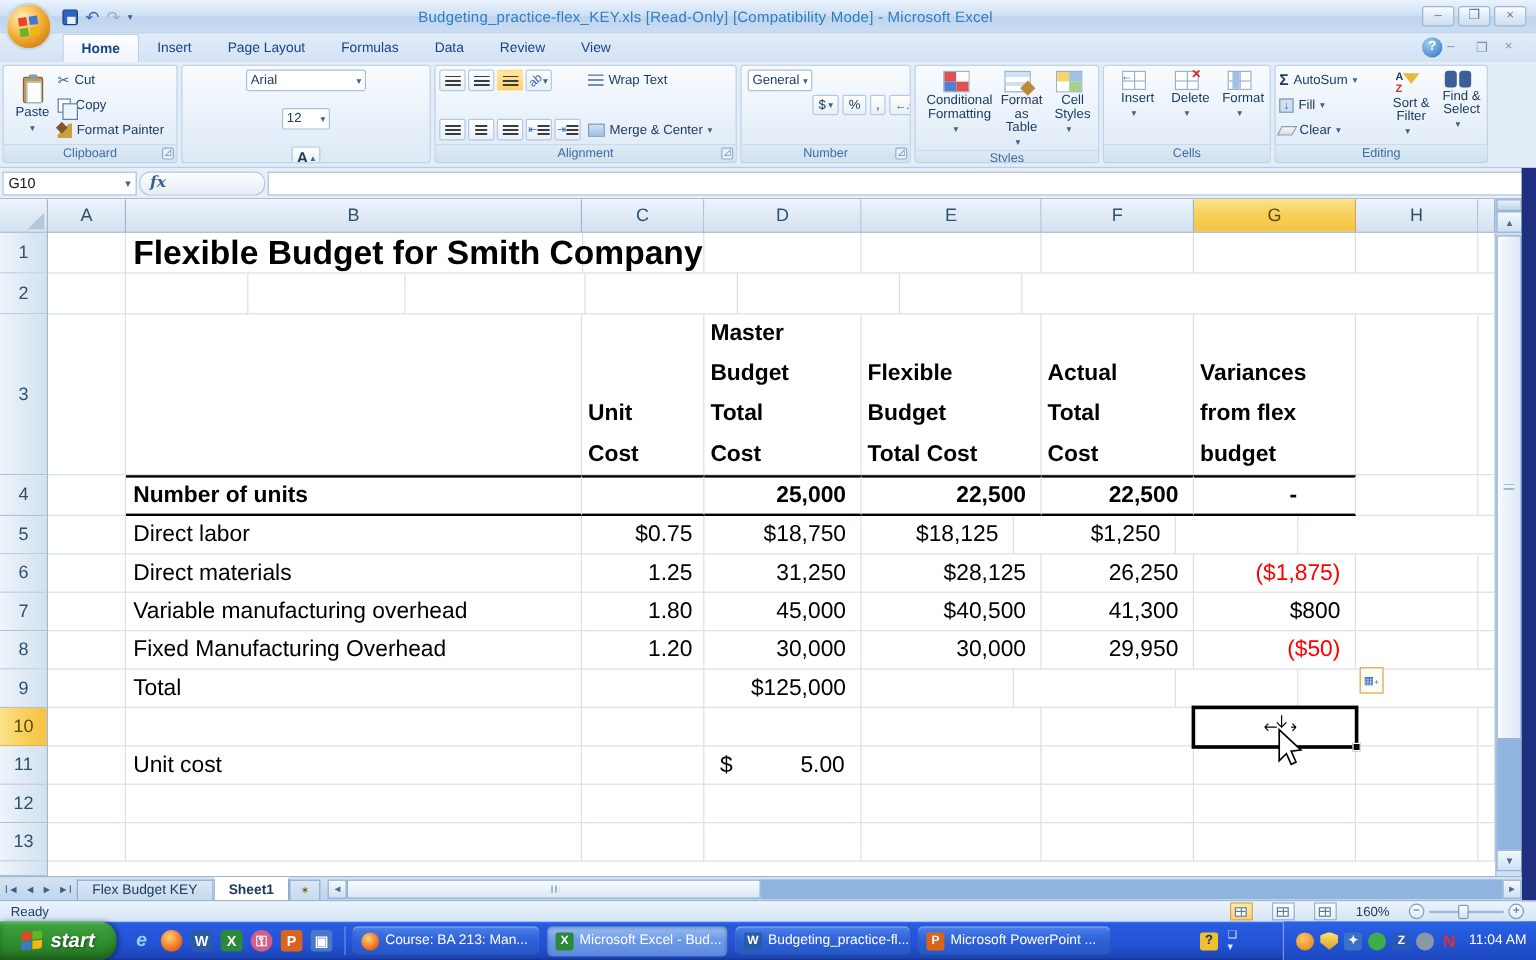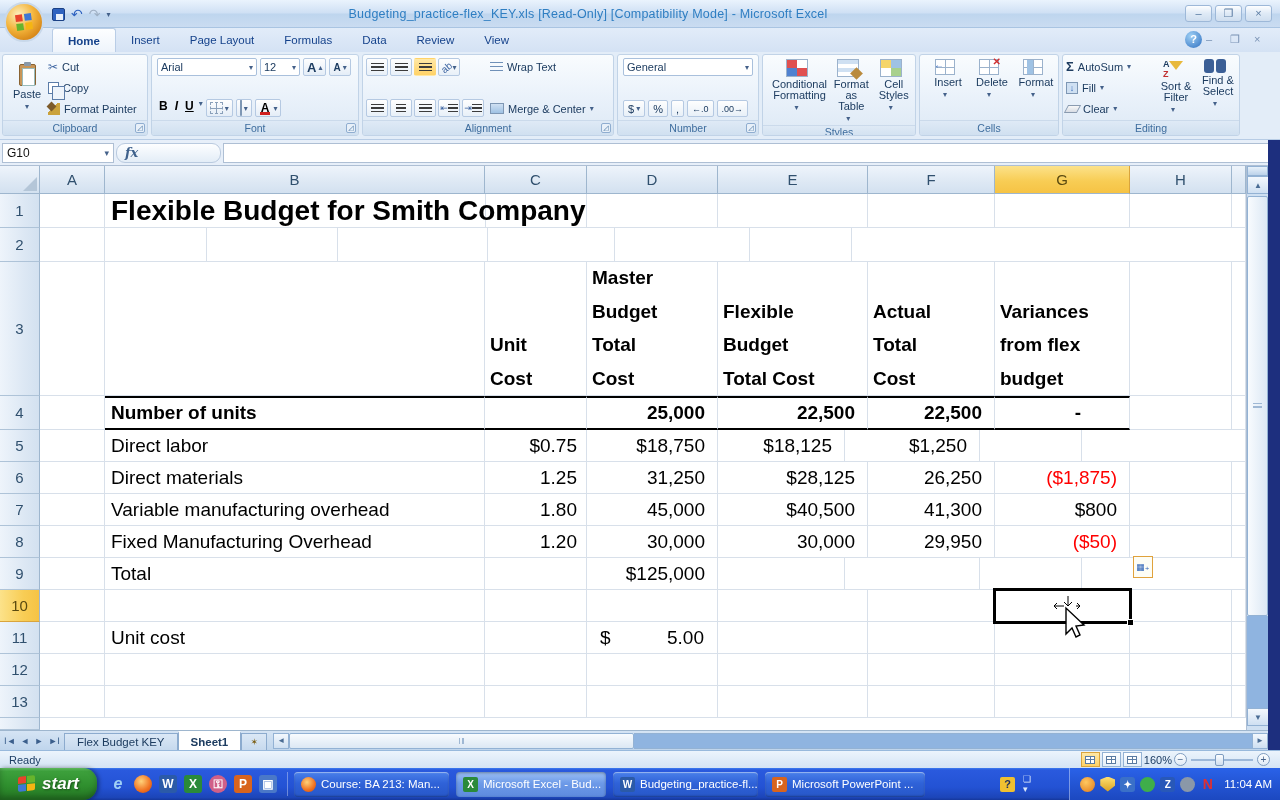--- a/index.html
+++ b/index.html
@@ -70,40 +70,40 @@
   .clip-col { flex:1; display:flex; flex-direction:column; justify-content:space-between; padding:1px 0; }
   .clip-row { display:flex; align-items:center; gap:4px; height:17px; }
   .scissors { color:#3a62a0; font-size:12px; }
   .copy-ic { width:11px; height:12px; border:1px solid #5b7ca8; background:#fff; position:relative; }
   .copy-ic:before { content:""; position:absolute; left:3px; top:3px; width:11px; height:12px; border:1px solid #5b7ca8; background:#eef4fb; }
   .brush-ic { width:12px; height:12px; background:linear-gradient(135deg,transparent 40%,#caa23c 40%); position:relative; }
   .brush-ic:before { content:""; position:absolute; left:0; top:0; width:7px; height:7px; background:#7c5a2a; transform:rotate(45deg); }
   
   #grp-font { width:208px; }
   .font-col { flex:1; display:flex; flex-direction:column; justify-content:space-between; padding:1px 2px; }
-  .font-row { display:flex; gap:3px; }
+  .font-row { display:flex; align-items:center; gap:14px;flex-direction:column; }
   .bigA { font-weight:bold; font-size:13px; color:#1d3c60; }
   .chip { position:relative; padding:0 2px; font-weight:bold; font-size:12px; }
   .chip .bar { position:absolute; left:1px; right:1px; bottom:0; height:3px; }
   .border-ic { width:13px; height:12px; border:1px dashed #8aa0ba; background:
      linear-gradient(#8aa0ba,#8aa0ba) 50% 0/1px 100% no-repeat,
      linear-gradient(#8aa0ba,#8aa0ba) 0 50%/100% 1px no-repeat; }
   .bucket-ic { width:13px; height:9px; background:#d8e2ee; border:1px solid #7e97b4; border-radius:2px 2px 4px 4px; transform:rotate(-18deg); }
   
   #grp-alignment { width:252px; }
   .align-left { display:flex; flex-direction:column; justify-content:space-between; padding:1px 0; }
   .align-row { display:flex; gap:2px; align-items:center; }
   .abtn { width:22px; height:18px; display:flex; align-items:center; justify-content:center; border:1px solid transparent; border-radius:2px; }
   .abtn.framed { border-color:#b5c9e2; background:linear-gradient(#fefefe,#e8f0f8); }
   .align-right { flex:1; display:flex; flex-direction:column; justify-content:space-between; padding:1px 0 1px 6px; }
   .wrap-ic { width:13px; height:10px; background:repeating-linear-gradient(to bottom,#6f90b8 0 1.5px,transparent 1.5px 4px); position:relative; }
   .merge-ic { width:14px; height:11px; border:1px solid #7e97b4; background:linear-gradient(#cfe0f2,#9fc2e4); }
   
   #grp-number { width:142px; }
-  .num-col { flex:1; display:flex; flex-direction:column; justify-content:space-between; padding:1px 2px; }
+  .num-col { flex:1; display:flex; justify-content:space-between; padding:1px 2px; }
   .numrow { display:flex; gap:3px; align-items:center; }
   .nbtn { border:1px solid #b5c9e2; background:linear-gradient(#fefefe,#e8f0f8); border-radius:2px; height:17px;
     display:flex; align-items:center; padding:0 4px; gap:2px; font-size:11px; color:#1d3c60; }
   
   #grp-styles { width:154px; }
   .bigbtn { flex:1; display:flex; flex-direction:column; align-items:center; justify-content:flex-start; gap:2px; padding-top:2px; text-align:center; }
   .bigbtn .lbl { font-size:11px; line-height:11px; color:#1d3c60; }
   .cf-ic { width:22px; height:18px; background:
       linear-gradient(#fff,#fff); border:1px solid #9bb2cc; display:grid; grid-template-columns:1fr 1fr; grid-template-rows:1fr 1fr; }
   .cf-ic i:nth-child(1){background:#e05050;} .cf-ic i:nth-child(2){background:#fff;}
@@ -208,21 +208,21 @@
      font-size:8px; display:flex; align-items:center; justify-content:center; }
   #hs-thumb { width:345px; height:16px; background:linear-gradient(#f8fbfe,#dce8f4); border:1px solid #93b2d4; border-radius:2px; position:relative; }
   #hs-thumb:after { content:""; position:absolute; top:4px; bottom:4px; left:50%; width:7px; margin-left:-3px;
      background:repeating-linear-gradient(to right,#9fb8d4 0 1.5px,transparent 1.5px 3.5px); }
   #hs-track { flex:1; height:16px; background:#8fb4e0; border-top:1px solid #93b2d4; border-bottom:1px solid #93b2d4; }
 
   
   #statusbar { left:0; top:750px; width:1280px; height:18px; background:linear-gradient(#ecf4fc,#d4e4f5);
      border-top:1px solid #98b9dc; display:flex; align-items:center; color:#1d3d63; font-size:11px; }
   #status-mode { padding-left:9px; }
-  #status-right { position:absolute; right:10px; display:flex; align-items:center; gap:2px; }
+  #status-right { position:absolute; right:10px; display:flex; align-items:center; gap:16px; }
   .viewbtn { width:19px; height:15px; border:1px solid #93b2d4; background:linear-gradient(#fdfeff,#e4eef8);
      display:flex; align-items:center; justify-content:center; }
   .viewbtn.active { background:linear-gradient(#ffe8a6,#ffd267); border-color:#d9a43c; }
   .view-ic { width:10px; height:8px; border:1px solid #5a7ba2; background:
      linear-gradient(#5a7ba2,#5a7ba2) 50% 0/1px 100% no-repeat,
      linear-gradient(#5a7ba2,#5a7ba2) 0 50%/100% 1px no-repeat, #fff; }
   #zoom-slider { display:flex; align-items:center; gap:4px; }
   .zbtn { width:13px; height:13px; border-radius:50%; border:1px solid #7e9cc0; background:linear-gradient(#fdfeff,#dfeaf6);
      color:#44618a; font-size:10px; line-height:11px; text-align:center; }
   #ztrack { width:62px; height:2px; background:#9db8d8; position:relative; }

